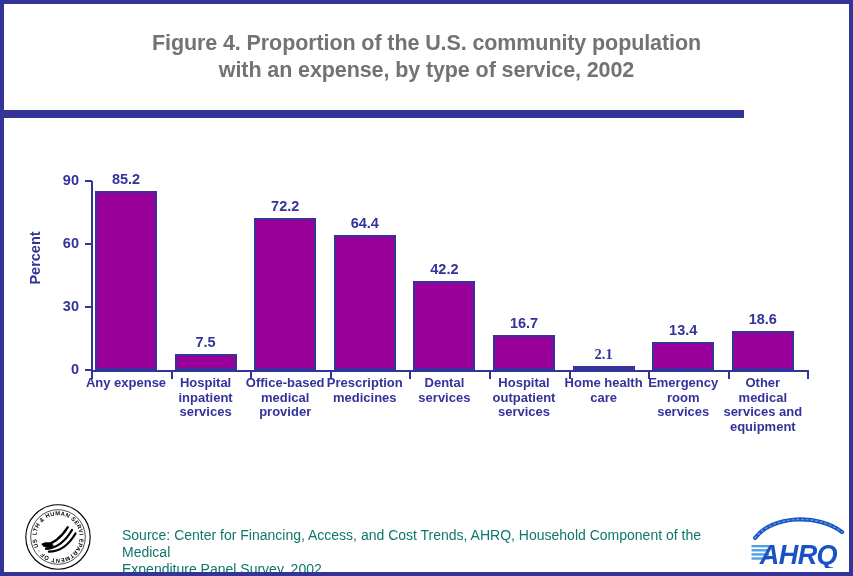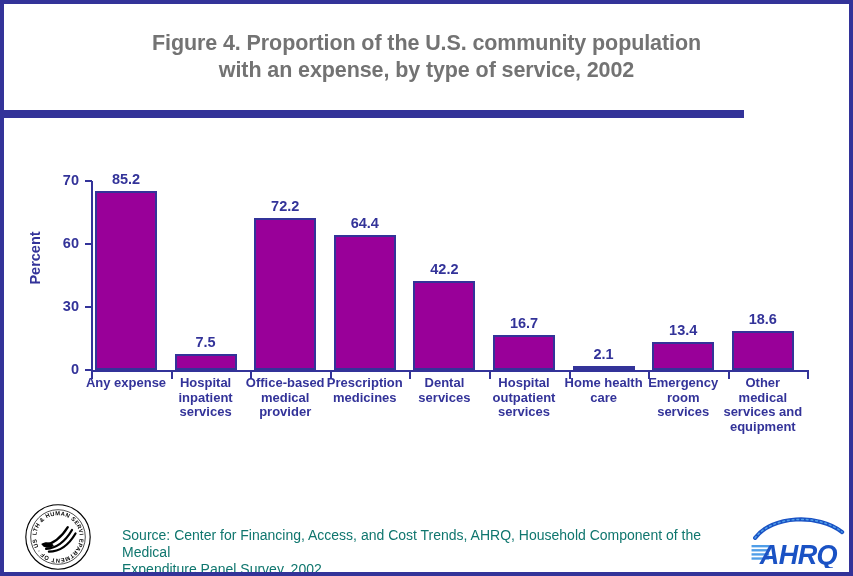--- a/index.html
+++ b/index.html
@@ -175,21 +175,21 @@
     <div class="axis-line" id="x-axis"></div>
     <div id="y-axis-title">Percent</div>
     <div id="y-ticks">
         <div class="y-tick" style="top: 365px;"></div>
         <div class="y-tick-label" style="top: 358px; left: 35px;">0</div>
         <div class="y-tick" style="top: 302px;"></div>
         <div class="y-tick-label" style="top: 295px; left: 35px;">30</div>
         <div class="y-tick" style="top: 239px;"></div>
         <div class="y-tick-label" style="top: 232px; left: 35px;">60</div>
         <div class="y-tick" style="top: 176px;"></div>
-        <div class="y-tick-label" style="top: 169px; left: 35px;">70</div>
+        <div class="y-tick-label" style="top: 169px; left: 35px;">90</div>
       </div>
     <div id="x-ticks">
         <div class="x-tick" style="left: 87px;"></div>
         <div class="x-tick" style="left: 166.6px;"></div>
         <div class="x-tick" style="left: 246.2px;"></div>
         <div class="x-tick" style="left: 325.8px;"></div>
         <div class="x-tick" style="left: 405.4px;"></div>
         <div class="x-tick" style="left: 485px;"></div>
         <div class="x-tick" style="left: 564.6px;"></div>
         <div class="x-tick" style="left: 644.2px;"></div>
@@ -203,21 +203,21 @@
         <div class="bar-value" style="left: 161.6px; width: 80px; top: 331.25px;">7.5</div>
         <div class="bar" style="left: 250.2px; width: 62px; height: 151.62px; top: 214.38px; background-color: rgb(153, 0, 153); border-color: rgb(51, 51, 153);"></div>
         <div class="bar-value" style="left: 241.2px; width: 80px; top: 195.38px;">72.2</div>
         <div class="bar" style="left: 329.8px; width: 62px; height: 135.24px; top: 230.76px; background-color: rgb(153, 0, 153); border-color: rgb(51, 51, 153);"></div>
         <div class="bar-value" style="left: 320.8px; width: 80px; top: 211.76px;">64.4</div>
         <div class="bar" style="left: 409.4px; width: 62px; height: 88.62px; top: 277.38px; background-color: rgb(153, 0, 153); border-color: rgb(51, 51, 153);"></div>
         <div class="bar-value" style="left: 400.4px; width: 80px; top: 258.38px;">42.2</div>
         <div class="bar" style="left: 489px; width: 62px; height: 35.07px; top: 330.93px; background-color: rgb(153, 0, 153); border-color: rgb(51, 51, 153);"></div>
         <div class="bar-value" style="left: 480px; width: 80px; top: 311.93px;">16.7</div>
         <div class="bar" style="left: 568.6px; width: 62px; height: 4.41px; top: 361.59px; background-color: rgb(153, 0, 153); border-color: rgb(51, 51, 153);"></div>
-        <div class="bar-value" style="left: 559.6px; width: 80px; top: 342.59px;">2.1</div>
+        <div class="bar-value" style="left: 559.6px; width: 80px; top: 342.59px; font-family: Liberation Serif, serif;">2.1</div>
         <div class="bar" style="left: 648.2px; width: 62px; height: 28.14px; top: 337.86px; background-color: rgb(153, 0, 153); border-color: rgb(51, 51, 153);"></div>
         <div class="bar-value" style="left: 639.2px; width: 80px; top: 318.86px;">13.4</div>
         <div class="bar" style="left: 727.8px; width: 62px; height: 39.06px; top: 326.94px; background-color: rgb(153, 0, 153); border-color: rgb(51, 51, 153);"></div>
         <div class="bar-value" style="left: 718.8px; width: 80px; top: 307.94px;">18.6</div>
       </div>
     <div id="cat-labels">
         <div class="cat-label" style="left: 79px; width: 86px;">
           <div>Any expense</div>
         </div>
         <div class="cat-label" style="left: 158.6px; width: 86px;">

